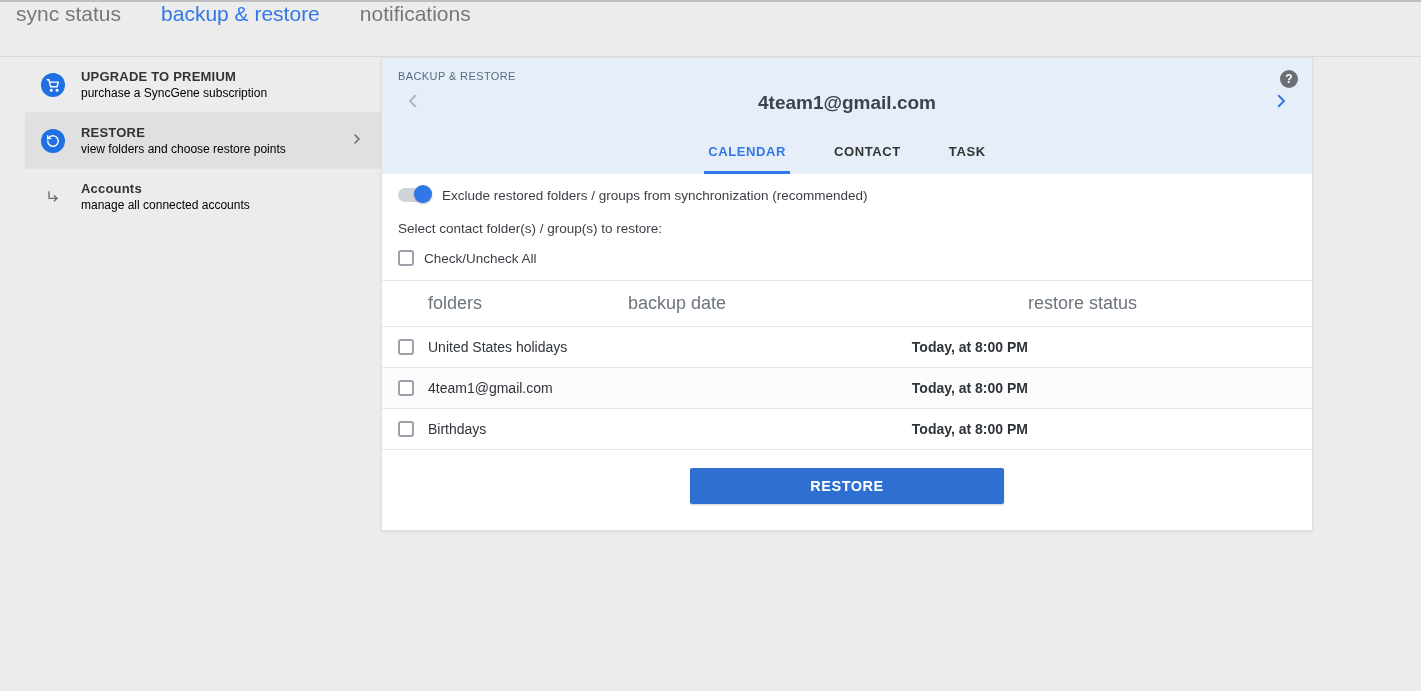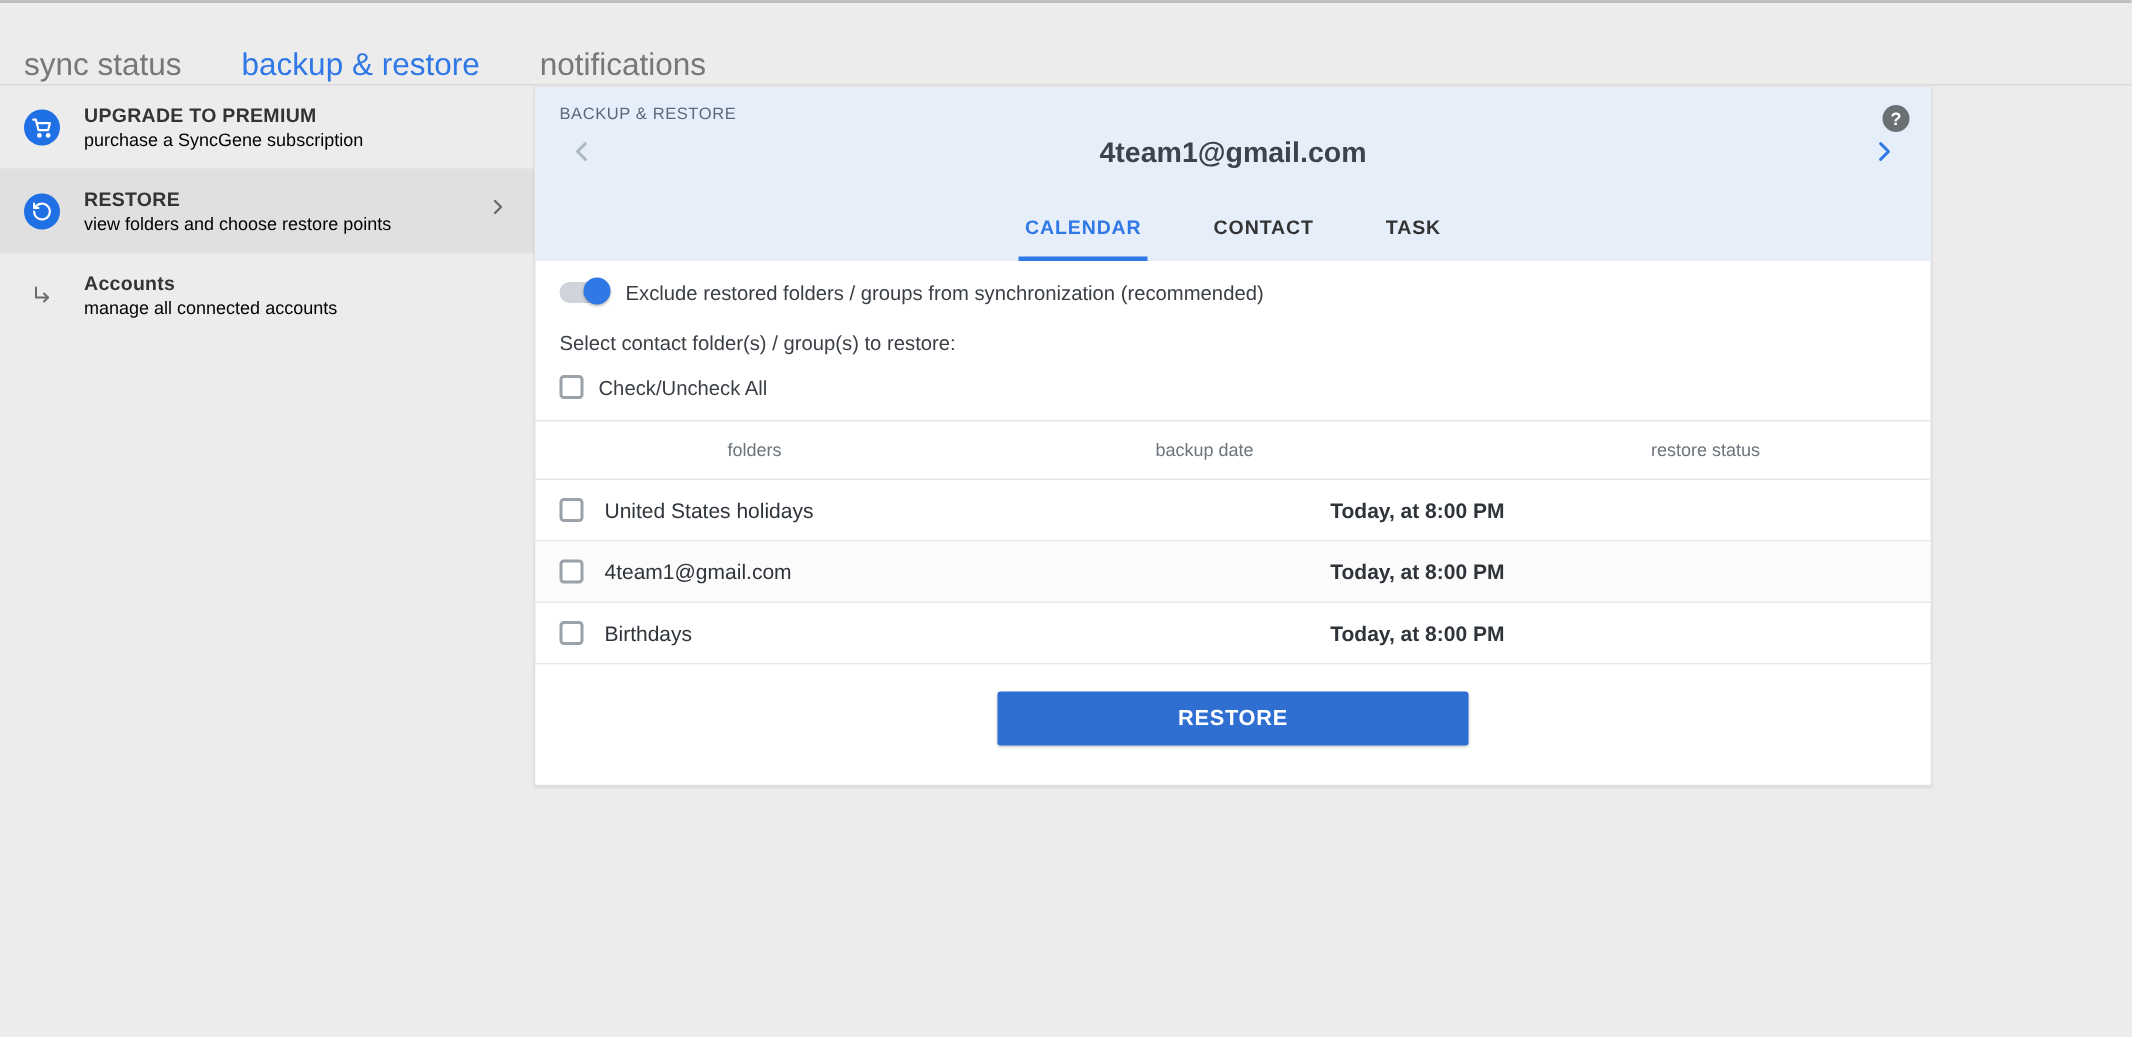--- a/index.html
+++ b/index.html
@@ -1,24 +1,24 @@
 <!DOCTYPE html>
 <html><head>
 <meta charset="utf-8">
 <style>
   * { box-sizing: border-box; margin: 0; padding: 0; }
   html, body { width: 1421px; height: 691px; font-family: "Helvetica Neue", Arial, sans-serif; background: #ececec; color: #333; }
   body { border-top: 2px solid #bfbfbf; }
 
   
-  .topnav { display: flex; align-items: flex-end; gap: 40px; padding: 0 16px; height: 55px; border-bottom: 1px solid #d9d9d9; }
+  .topnav { display: flex; align-items: flex-start; gap: 40px; padding: 0 16px; height: 55px; border-bottom: 1px solid #d9d9d9; }
   .topnav-item { font-size: 21px; color: #777; cursor: pointer; }
   .topnav-item.active { color: #2f78e6; }
 
-  .body-wrap { display: flex; }
+  .body-wrap { display: flex; padding-left: 25px; }
 
   
   .sidebar { width: 356px; }
   .sidebar-item { display: flex; align-items: center; padding: 12px 16px; cursor: pointer; border-bottom: 1px solid #e3e3e3; }
   .sidebar-item .icon-circle { width: 24px; height: 24px; border-radius: 50%; background: #1f6fe5; display: flex; align-items: center; justify-content: center; margin-right: 16px; flex: 0 0 24px; }
   .sidebar-item .icon-plain { width: 24px; height: 24px; display: flex; align-items: center; justify-content: center; margin-right: 16px; flex: 0 0 24px; color: #6b6b6b; }
   .sidebar-item .texts { flex: 1; }
   .sidebar-item .title { font-size: 13px; font-weight: 700; color: #333; letter-spacing: .2px; }
   .sidebar-item .sub { font-size: 12px; color: #000000; margin-top: 2px; }
   .sidebar-item .chev { color: #6b6b6b; }
@@ -44,21 +44,21 @@
   .switch { position: relative; width: 32px; height: 14px; background: #cfd4da; border-radius: 8px; cursor: pointer; }
   .switch::after { content: ""; position: absolute; right: -2px; top: -3px; width: 18px; height: 18px; border-radius: 50%; background: #2f78e6; box-shadow: 0 1px 2px rgba(0,0,0,.3); }
   .toggle-label { font-size: 13.5px; color: #3a3f45; }
   .instr { font-size: 13.5px; color: #3a3f45; margin-top: 18px; }
   .checkall-row { display: flex; align-items: center; gap: 10px; margin-top: 14px; margin-bottom: 14px; }
   .chk { width: 16px; height: 16px; border: 2px solid #9aa1a8; border-radius: 3px; background: #fff; cursor: pointer; flex: 0 0 16px; }
   .checkall-label { font-size: 13.5px; color: #3a3f45; }
 
   .table { border-top: 1px solid #e5e7eb; }
   .table .thead, .table .trow { display: flex; align-items: center; padding: 12px 16px; border-bottom: 1px solid #e5e7eb; }
-  .table .thead { color: #6c747c; font-size: 12px; text-align: center; }
+  .table .thead { color: #6c747c; font-size: 18px; }
   .col-chk { width: 30px; }
   .col-folder { width: 200px; }
   .col-date { width: 400px; }
   .col-status { flex: 1; }
   .table .trow { font-size: 14px; color: #2f343a; }
   .table .trow:nth-child(odd) { background: #fbfbfb; }
   .table .trow .col-folder { font-weight: 500; }
   .table .trow .col-date { font-weight: 600; text-align: right; }
 
   .footer { padding: 18px 0 26px 0; display: flex; justify-content: center; background:#fff; }

